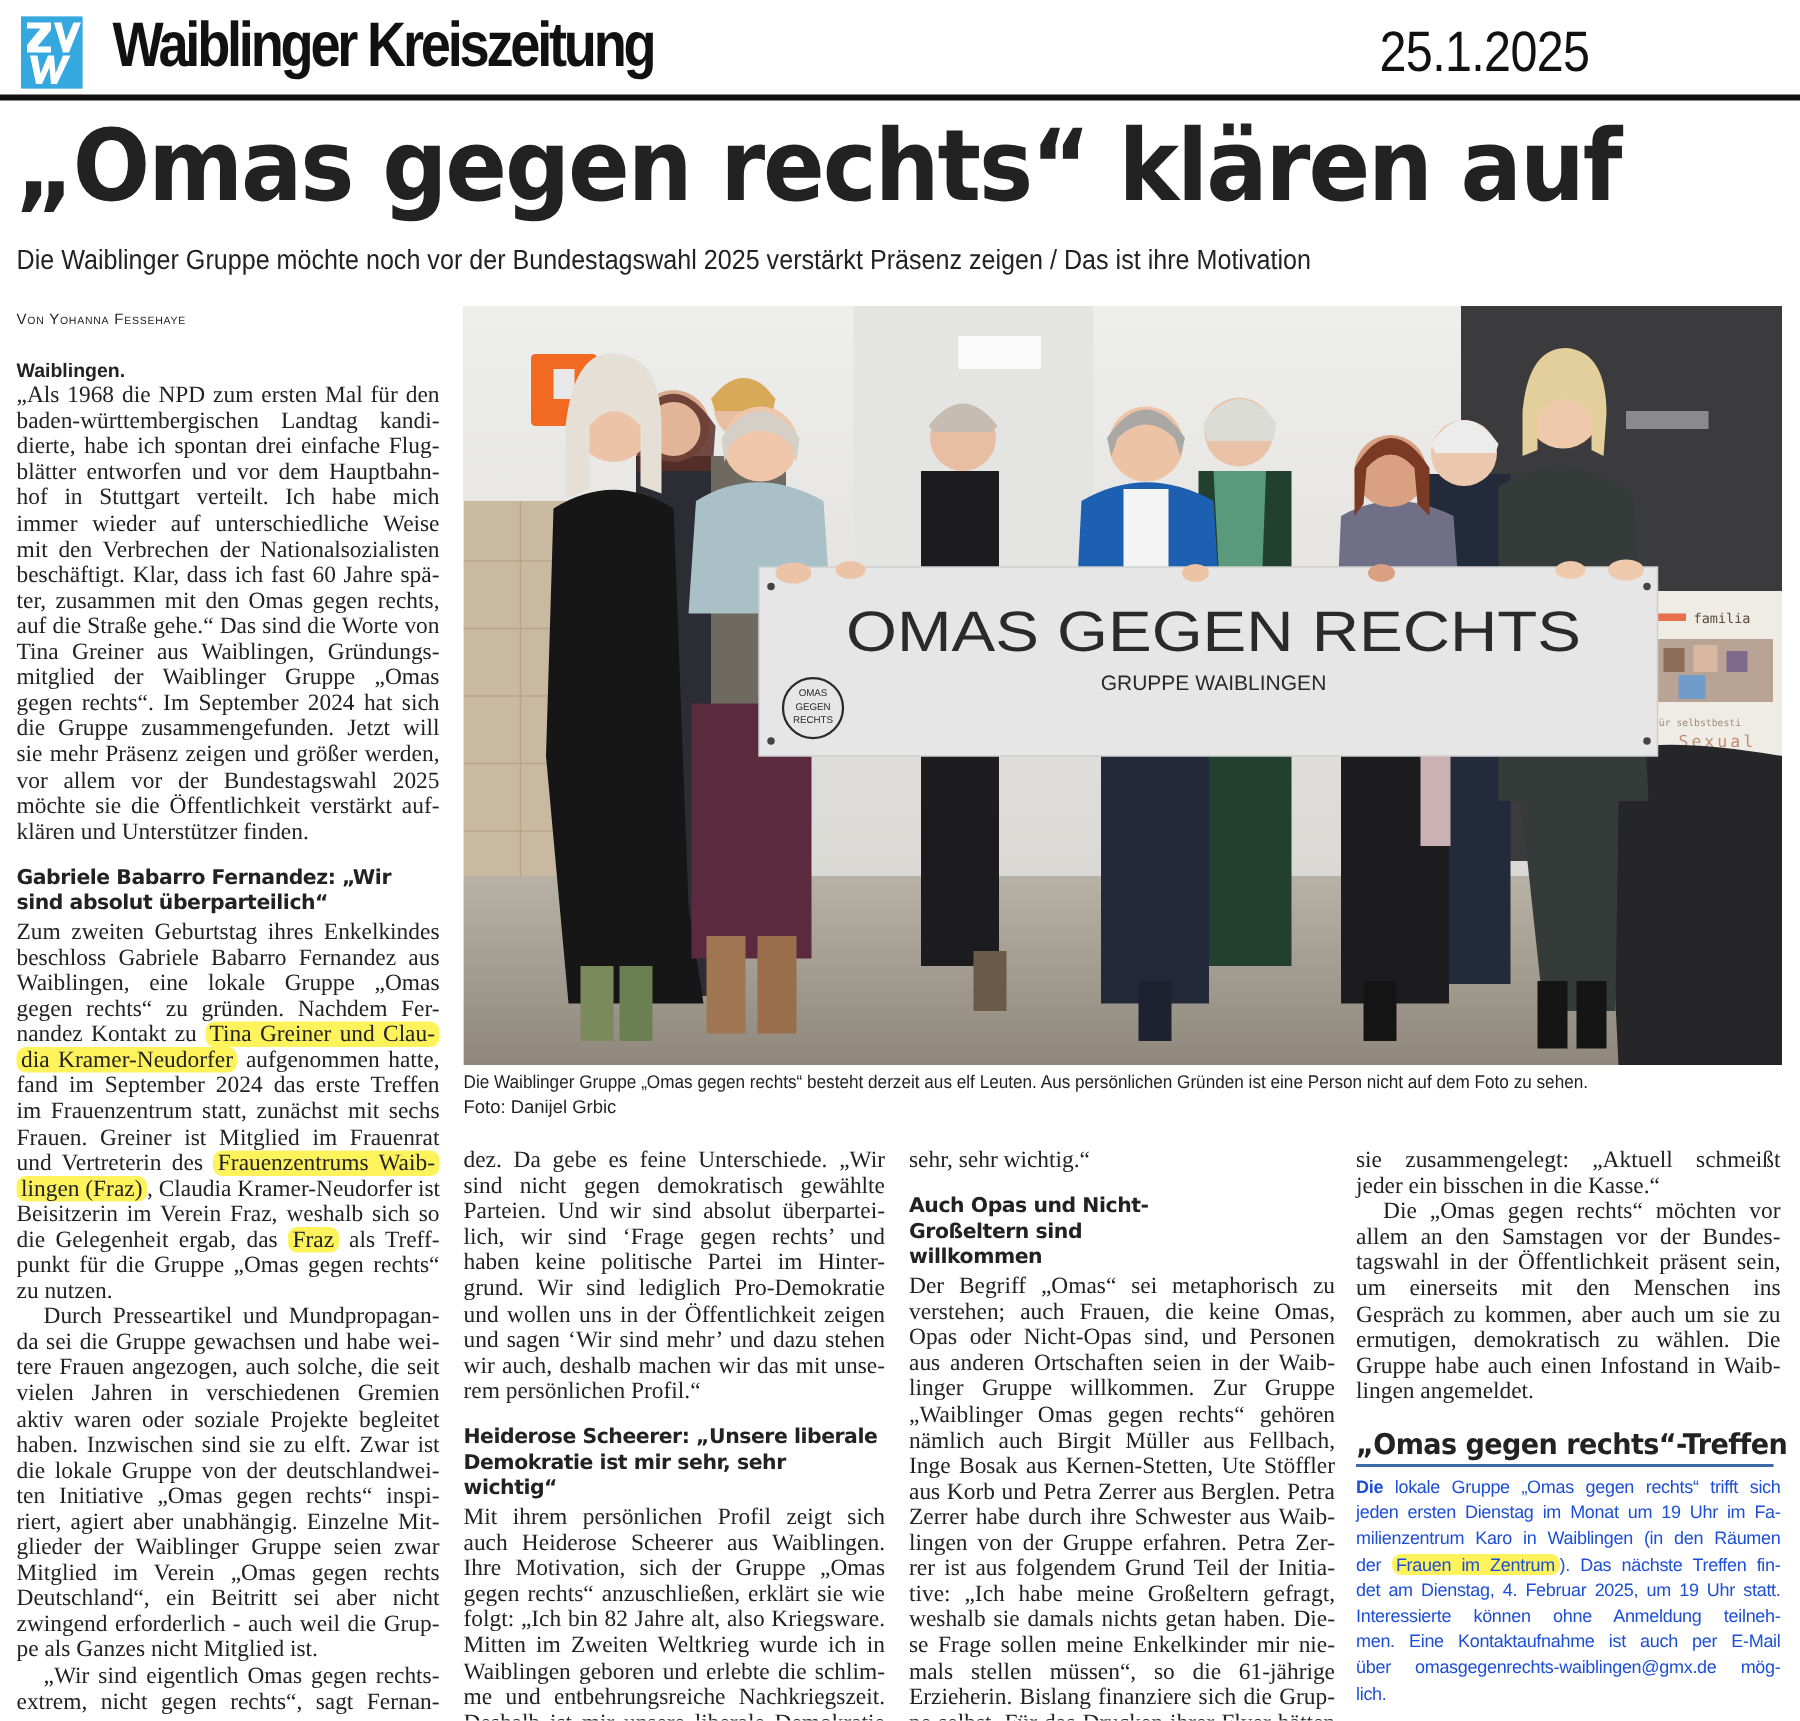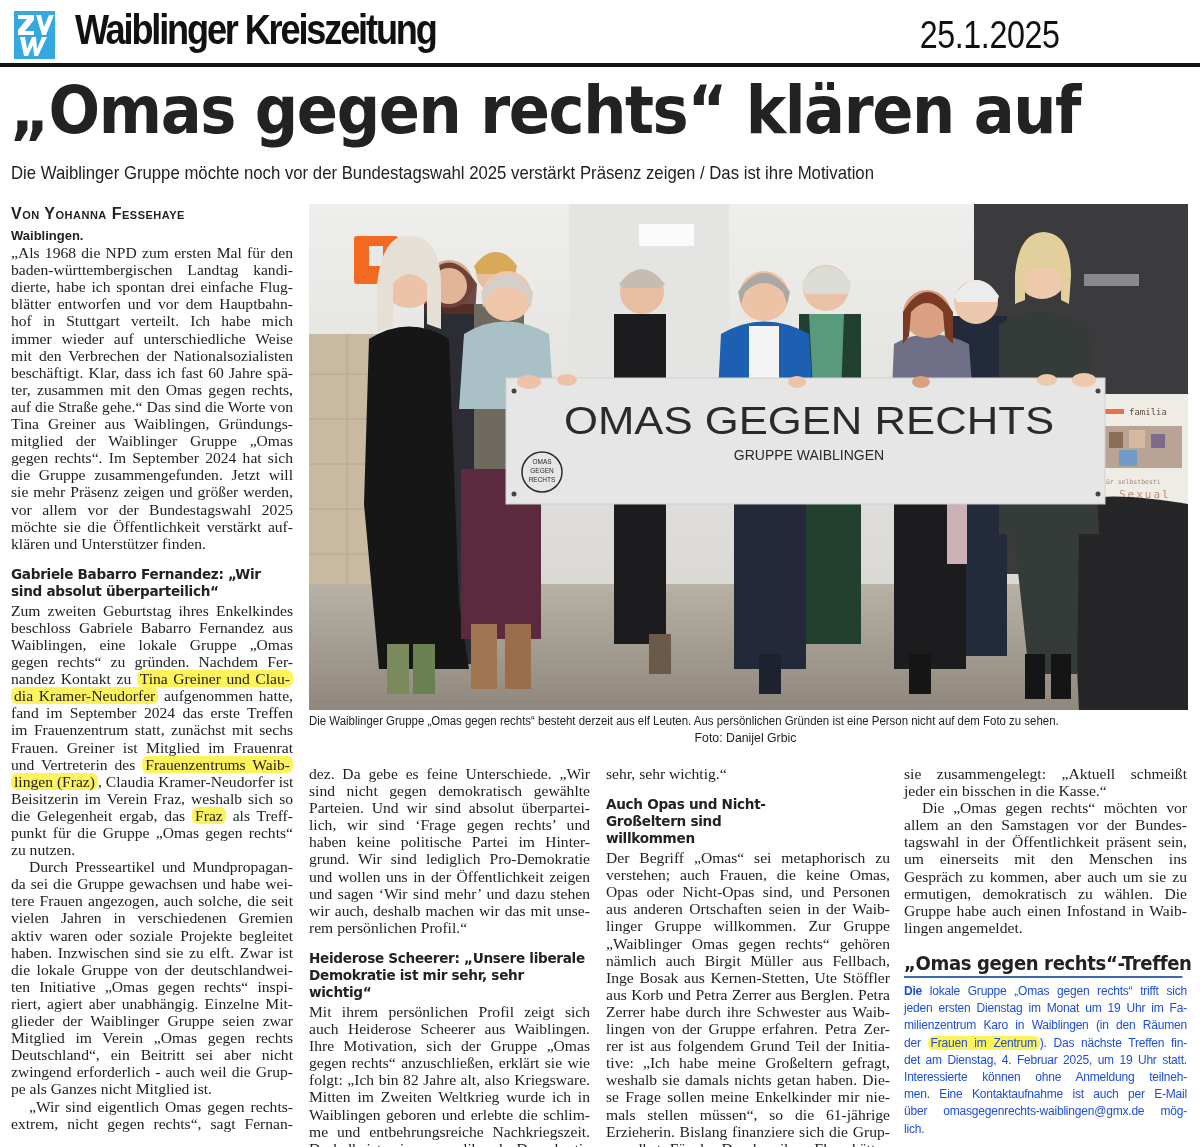--- a/index.html
+++ b/index.html
@@ -14,38 +14,38 @@
   .issue-date { position: absolute; right: 12px; top: 14px; font-family: "Liberation Sans", "DejaVu Sans", sans-serif; font-size: 38px; color: #111; transform: scaleX(0.85); transform-origin: right center; letter-spacing: -0.5px; }
   .mast-rule { position: absolute; left: 0; top: 63px; width: 1200px; height: 4px; background: #111; }
 
   
   .headline { position: absolute; left: 10px; top: 76px; font-family: "DejaVu Sans", "Liberation Sans", sans-serif; font-size: 66px; font-weight: bold; color: #222; letter-spacing: -1.5px; white-space: nowrap; transform: scaleX(0.92); transform-origin: left top; line-height: 1.05; }
   .subline { position: absolute; left: 11px; top: 162px; font-family: "Liberation Sans", "DejaVu Sans", sans-serif; font-size: 18.5px; color: #222; white-space: nowrap; transform: scaleX(0.905); transform-origin: left top; }
 
   
   .col { position: absolute; font-size: 15.6px; line-height: 17.1px; text-align: justify; hyphens: manual; color: #222; }
   .col p { margin: 0; }
-  .byline { font-family: "Liberation Sans", "DejaVu Sans", sans-serif; font-size: 16px; font-weight: bold; letter-spacing: 0.5px; color: #222; font-variant: small-caps; text-transform: none; }
-  .dateline { font-family: "Liberation Sans", "DejaVu Sans", sans-serif; font-size: 13px; font-weight: bold; margin-top: 5px; line-height: 17px; }
+  .byline { font-family: "Liberation Sans", "DejaVu Sans", sans-serif; font-size: 10px; font-weight: normal; letter-spacing: 0.5px; color: #222; font-variant: small-caps; text-transform: none; }
+  .dateline { font-family: "Liberation Sans", "DejaVu Sans", sans-serif; font-size: 13px; font-weight: bold; margin-top: 16px; line-height: 17px; }
   .subhead { font-family: "DejaVu Sans", "Liberation Sans", sans-serif; font-size: 13.6px; font-weight: bold; line-height: 17px; color: #222; margin: 14px 0 2px 0; text-align: left; letter-spacing: -0.3px; }
   .hl { background: #fff35c; border-radius: 6px; padding: 0 3px; }
   .l { display: block; text-align: justify; text-align-last: justify; white-space: nowrap; }
   .l.last { text-align-last: left; }
 
   #col1 { left: 11px; top: 205px; width: 282px; }
   #col2 { left: 309px; top: 765px; width: 281px; }
   #col3 { left: 606px; top: 765px; width: 284px; }
   #col4 { left: 904px; top: 765px; width: 283px; }
 
   
   .photo { position: absolute; left: 309px; top: 204px; width: 879px; height: 506px; overflow: hidden; background: #d9d9d6; }
   .photo svg { display: block; }
   .caption { position: absolute; left: 309px; top: 713px; width: 879px; font-family: "Liberation Sans", "DejaVu Sans", sans-serif; font-size: 12.3px; line-height: 17px; color: #222; transform-origin: left top; }
   .caption .cap-text { display: block; white-space: nowrap; transform: scaleX(0.93); transform-origin: left top; }
-  .caption .credit { display: block; text-align: center; padding-right: 6px; }
+  .caption .credit { display: block; text-align: left; padding-right: 6px; }
 
   
   .info-box { position: absolute; left: 904px; top: 952px; width: 283px; }
   .info-title { font-family: "DejaVu Sans", "Liberation Sans", sans-serif; font-size: 19px; font-weight: bold; color: #222; letter-spacing: -0.4px; white-space: nowrap; padding-bottom: 2px; border-bottom: 2px solid #3a6aa8; transform: scaleX(0.95); transform-origin: left top; width: 293px; }
   .info-body { margin-top: 5px; font-family: "Liberation Sans", "DejaVu Sans", sans-serif; font-size: 12px; line-height: 17.2px; color: #1d4ed8; }
   .info-body .l { letter-spacing: -0.2px; }
 </style>
 </head>
 <body>
 

